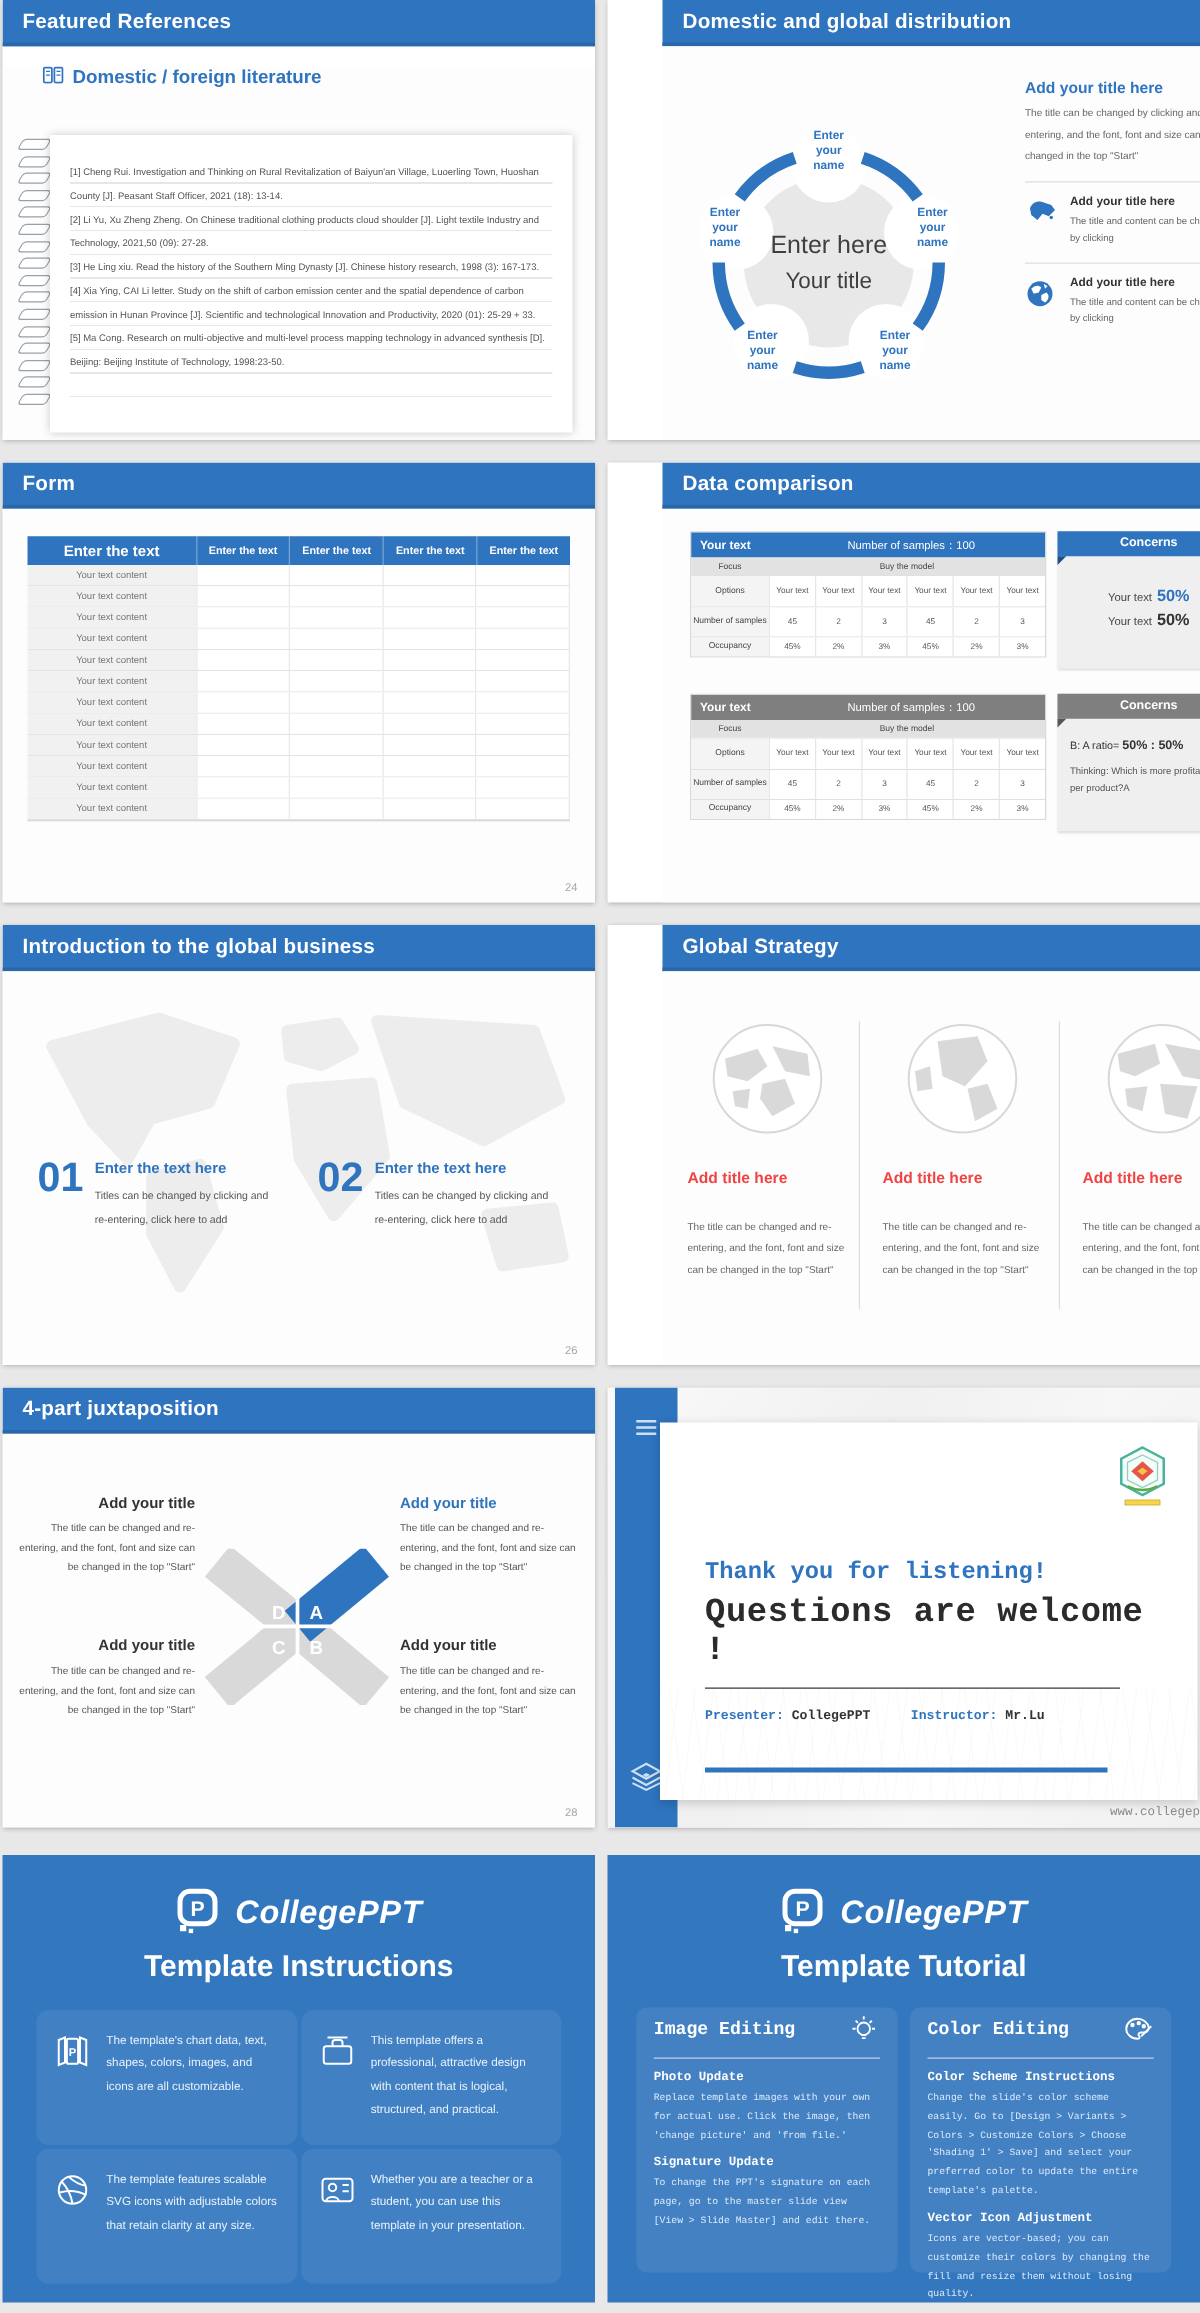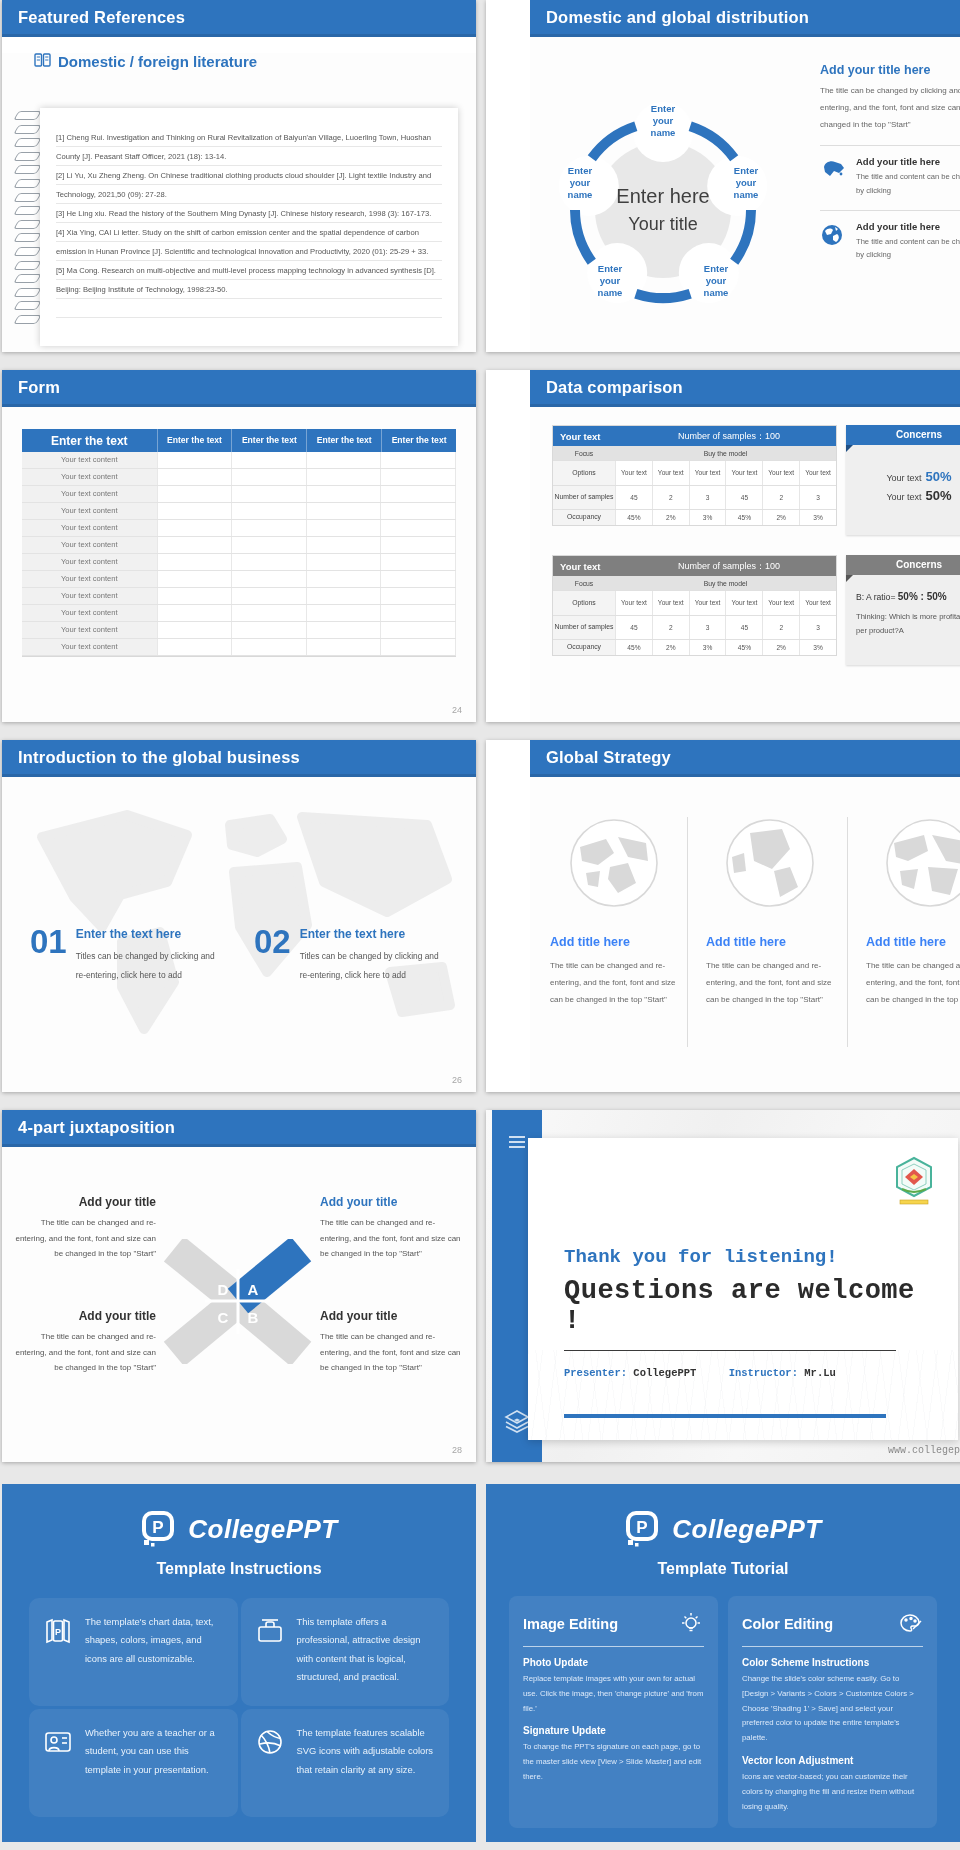--- a/index.html
+++ b/index.html
@@ -75,21 +75,21 @@
   
   .s26-map{position:absolute;left:0;top:0;}
   .s26-item{position:absolute;top:148px;display:flex;gap:9px;width:195px;}
   .s26-item .num{font-size:33px;font-weight:bold;color:#2E74BE;line-height:1;}
   .s26-item h4{margin:2px 0 6px 0;font-size:12px;color:#2E74BE;}
   .s26-item p{margin:0;font-size:8.4px;color:#555;line-height:2.3;}
 
   
   .s27-col{position:absolute;top:40px;width:128px;}
   .s27-col .globe{display:block;margin:0 auto 26px auto;}
-  .s27-col h4{margin:0 0 8px 0;font-size:12.5px;color:#3b82f6;}
+  .s27-col h4{margin:0 0 24px 0;font-size:12.5px;color:#ef4444;}
   .s27-col p{margin:0;font-size:8px;color:#666;line-height:2.15;}
   .s27-sep{position:absolute;top:40px;width:1px;height:230px;background:#ddd;}
 
   
   .s28-q{position:absolute;width:142px;}
   .s28-q h4{margin:0 0 6px 0;font-size:12px;color:#333;}
   .s28-q.blue h4{color:#2E74BE;}
   .s28-q p{margin:0;font-size:8px;color:#555;line-height:1.95;}
   .s28-q.right{text-align:right;}
   .s28-x{position:absolute;left:158px;top:92px;}
@@ -113,27 +113,27 @@
   .thx-pres .lab{color:#2E74BE;font-weight:bold;}
   .thx-pres .val{font-weight:bold;margin-right:26px;}
   .thx-blue{position:absolute;left:36px;bottom:22px;width:322px;height:4.5px;background:#2E74BE;}
   .thx-site{position:absolute;right:8px;bottom:6px;font-size:10px;color:#8a8a8a;}
 
   
   .panel{position:absolute;left:2px;top:4px;width:474px;height:358px;background:#3377BE;color:#fff;}
   .cell.rcol .panel{left:6px;}
   .brand-row{display:flex;align-items:center;justify-content:center;gap:10px;margin-top:26px;}
   .brand-name{font-size:26px;font-weight:bold;font-style:italic;letter-spacing:.5px;}
-  .panel-heading{text-align:center;font-size:16px;font-weight:bold;margin-top:12px;}
+  .panel-heading{text-align:center;font-size:24px;font-weight:bold;margin-top:12px;}
   .pl-grid{display:grid;grid-template-columns:1fr 1fr;gap:3px;width:420px;margin:20px auto 0 auto;}
   .pl-card{background:rgba(255,255,255,.07);border-radius:10px;padding:15px 14px;display:flex;gap:12px;align-items:flex-start;min-height:78px;}
   .pl-card svg{flex:0 0 30px;margin-top:3px;}
   .pl-card p{margin:0;font-size:9.4px;line-height:1.95;color:#e9f2fc;}
   .pr-row{display:flex;gap:10px;width:428px;margin:18px auto 0 auto;}
-  .pr-card{flex:1;background:rgba(255,255,255,.08);border-radius:8px;padding:15px 14px;height:202px;}
+  .pr-card{flex:1;background:rgba(255,255,255,.08);border-radius:8px;padding:5px 14px;height:202px;font-family:Liberation Mono, monospace;}
   .pr-head{display:flex;align-items:center;justify-content:space-between;}
   .pr-head h3{margin:0;font-size:14.5px;font-weight:bold;}
   .pr-card hr{border:0;border-top:1px solid rgba(255,255,255,.65);margin:9px 0 10px 0;}
   .pr-card h4{margin:0 0 4px 0;font-size:10px;font-weight:bold;}
   .pr-card p{margin:0 0 9px 0;font-size:7.8px;line-height:1.9;color:#ddeafa;}
 </style>
 </head>
 <body>
 
 <div class="page">
@@ -667,36 +667,36 @@
         <div class="pl-card">
           <svg width="30" height="30" viewBox="0 0 30 30" fill="none" stroke="#fff" stroke-width="1.6">
             <rect x="4" y="11" width="22" height="14" rx="2"></rect>
               <path d="M11 11 V8 a2 2 0 0 1 2-2 h4 a2 2 0 0 1 2 2 V11"></path>
               <line x1="7" y1="4" x2="23" y2="4"></line>
           </svg>
           <p>This template offers a professional, attractive design with content that is logical, structured, and practical.</p>
         </div>
         <div class="pl-card">
           <svg width="30" height="30" viewBox="0 0 30 30" fill="none" stroke="#fff" stroke-width="1.6">
+            <circle cx="15" cy="15" r="11"></circle>
+              <path d="M6 8 C12 14 14 20 15 26"></path>
+              <path d="M5 17 C12 15 20 16 26 19"></path>
+              <path d="M12 4.5 C17 9 22 11 25.5 11.5"></path>
+          </svg>
+          <p>The template features scalable SVG icons with adjustable colors that retain clarity at any size.</p>
+        </div>
+        <div class="pl-card">
+          <svg width="30" height="30" viewBox="0 0 30 30" fill="none" stroke="#fff" stroke-width="1.6">
             <rect x="3" y="6" width="24" height="18" rx="2.5"></rect>
               <circle cx="11" cy="13" r="3"></circle>
               <path d="M6 24 C6 19.5 16 19.5 16 24"></path>
               <line x1="19" y1="11" x2="24" y2="11"></line>
               <line x1="19" y1="16" x2="24" y2="16"></line>
           </svg>
           <p>Whether you are a teacher or a student, you can use this template in your presentation.</p>
-        </div>
-        <div class="pl-card">
-          <svg width="30" height="30" viewBox="0 0 30 30" fill="none" stroke="#fff" stroke-width="1.6">
-            <circle cx="15" cy="15" r="11"></circle>
-              <path d="M6 8 C12 14 14 20 15 26"></path>
-              <path d="M5 17 C12 15 20 16 26 19"></path>
-              <path d="M12 4.5 C17 9 22 11 25.5 11.5"></path>
-          </svg>
-          <p>The template features scalable SVG icons with adjustable colors that retain clarity at any size.</p>
         </div>
       </div>
     </div>
   </div>
 
   <div class="cell rcol" style="left:480px;top:1480px;">
     <div class="panel">
       <div class="brand-row">
         <svg width="38" height="38" viewBox="0 0 38 38">
           <rect x="4" y="3" width="28" height="26" rx="8" fill="none" stroke="#fff" stroke-width="4"></rect>

